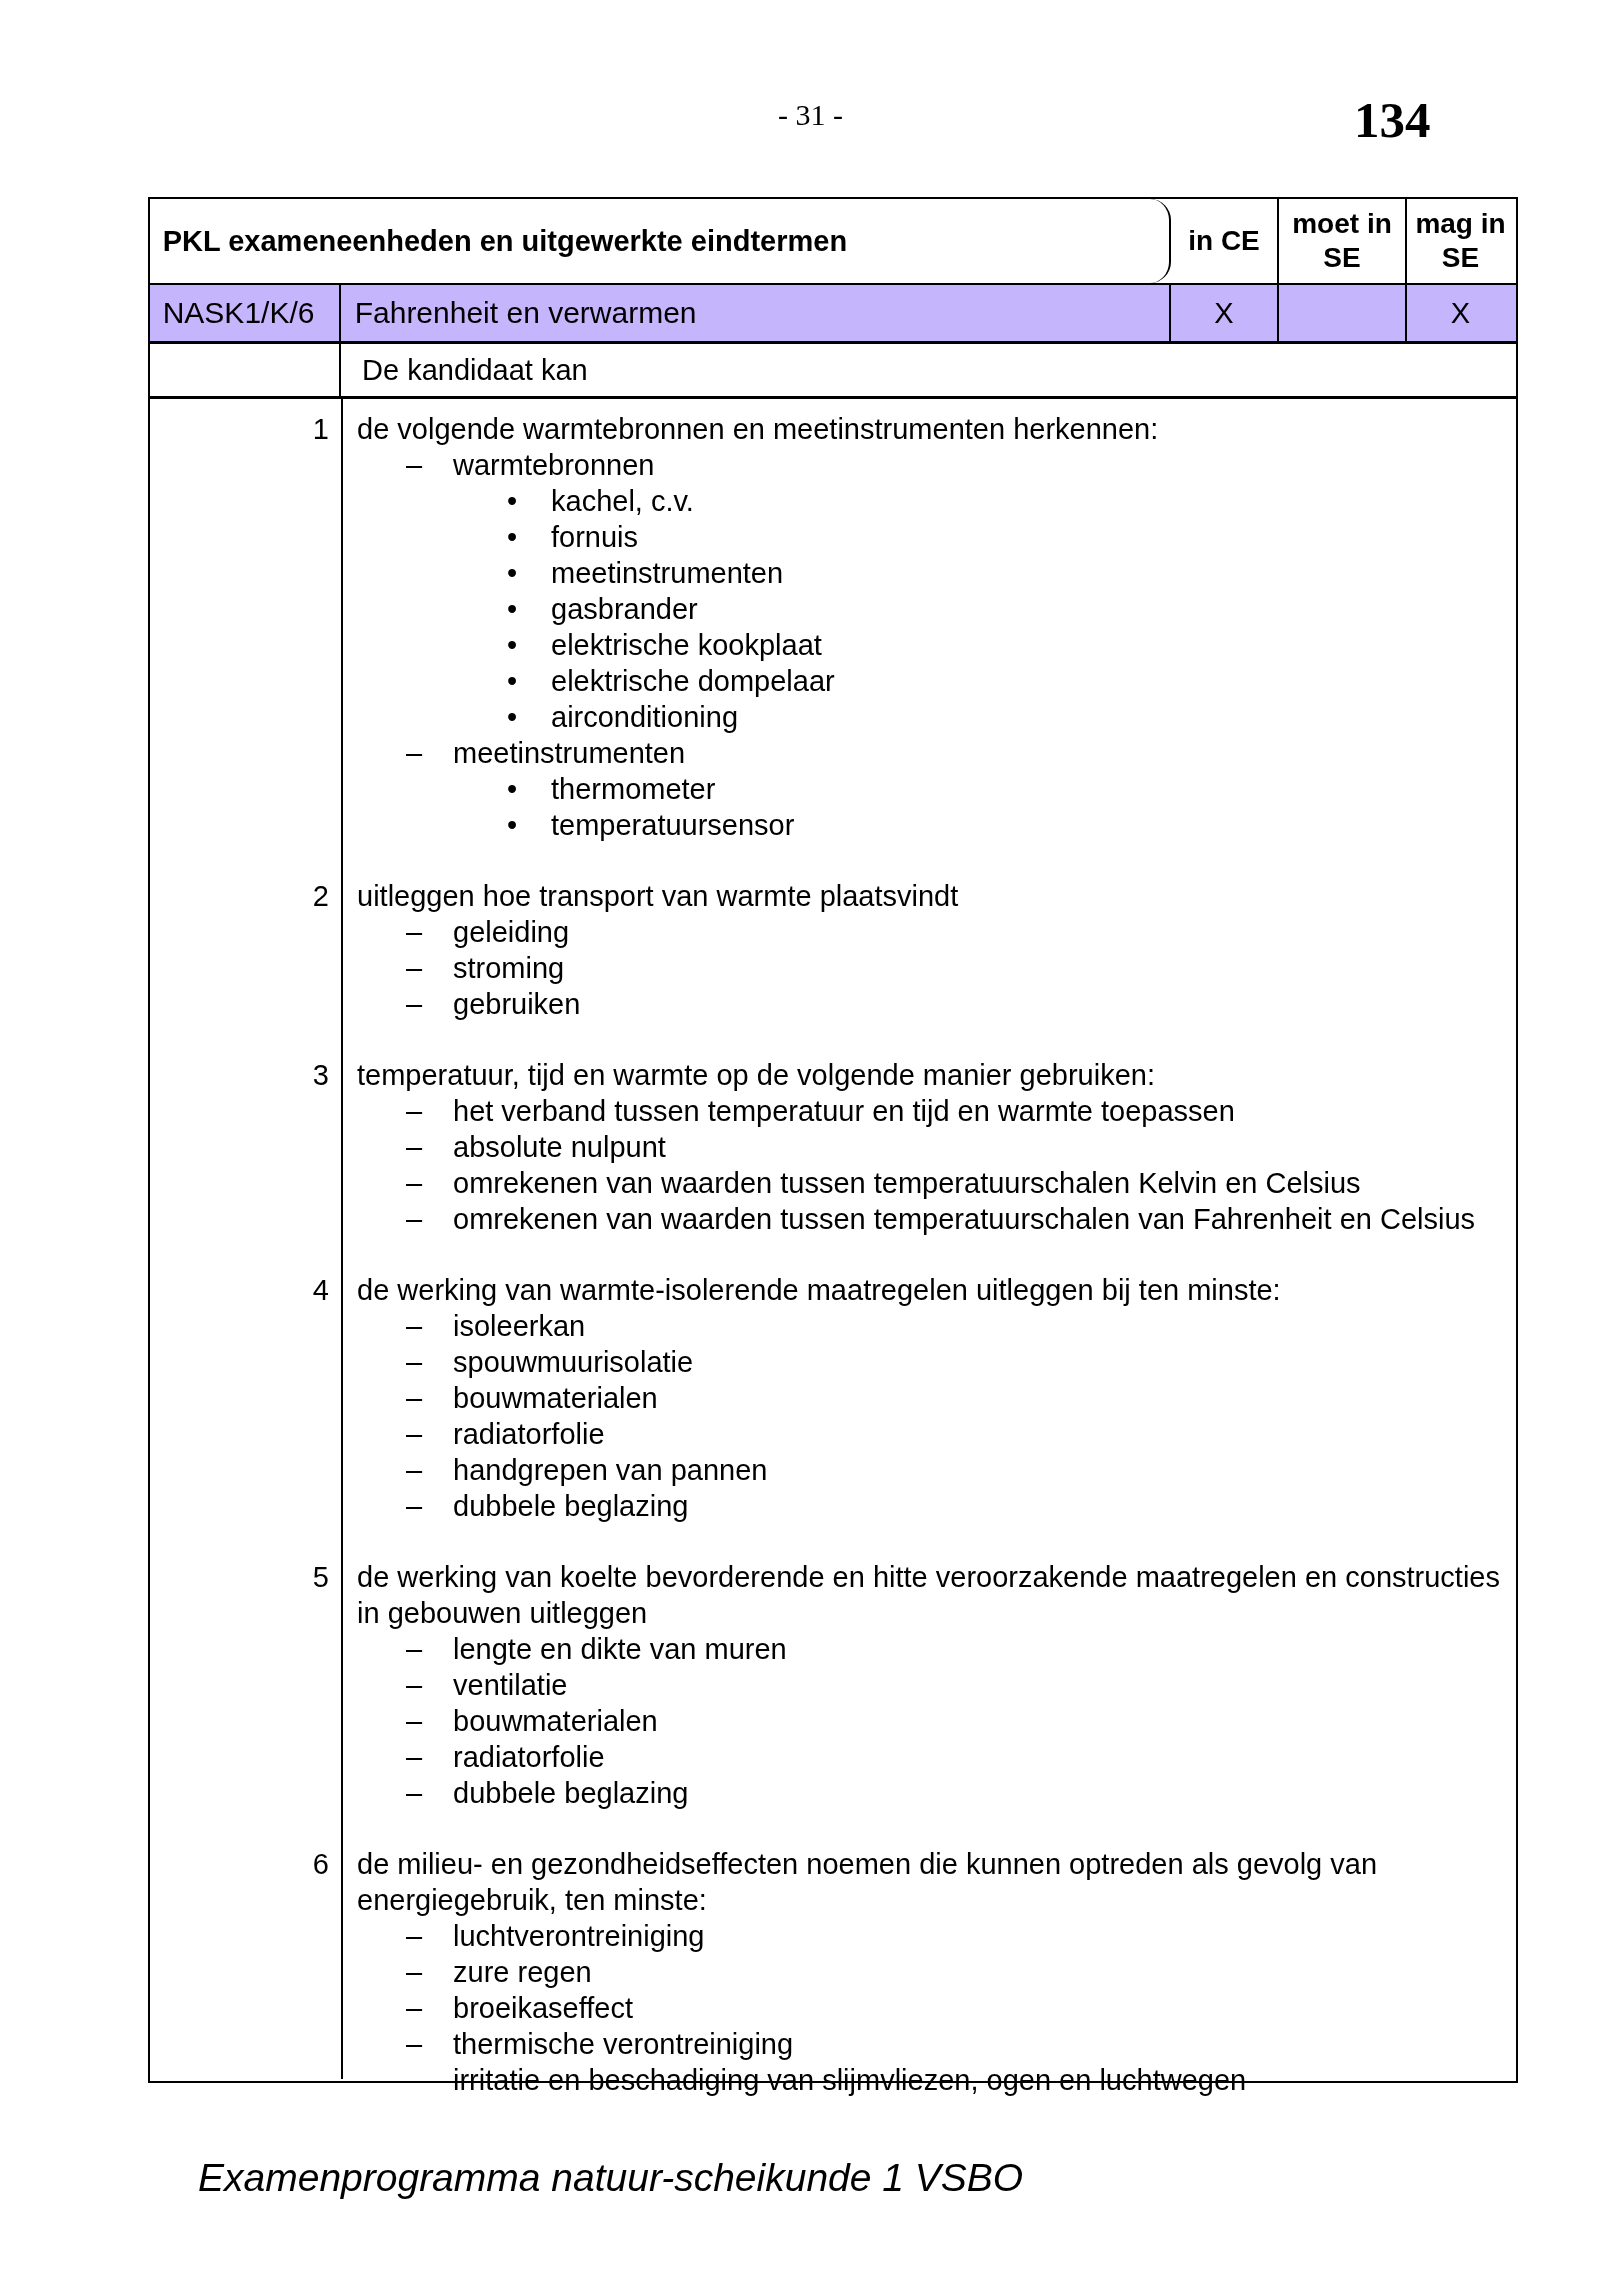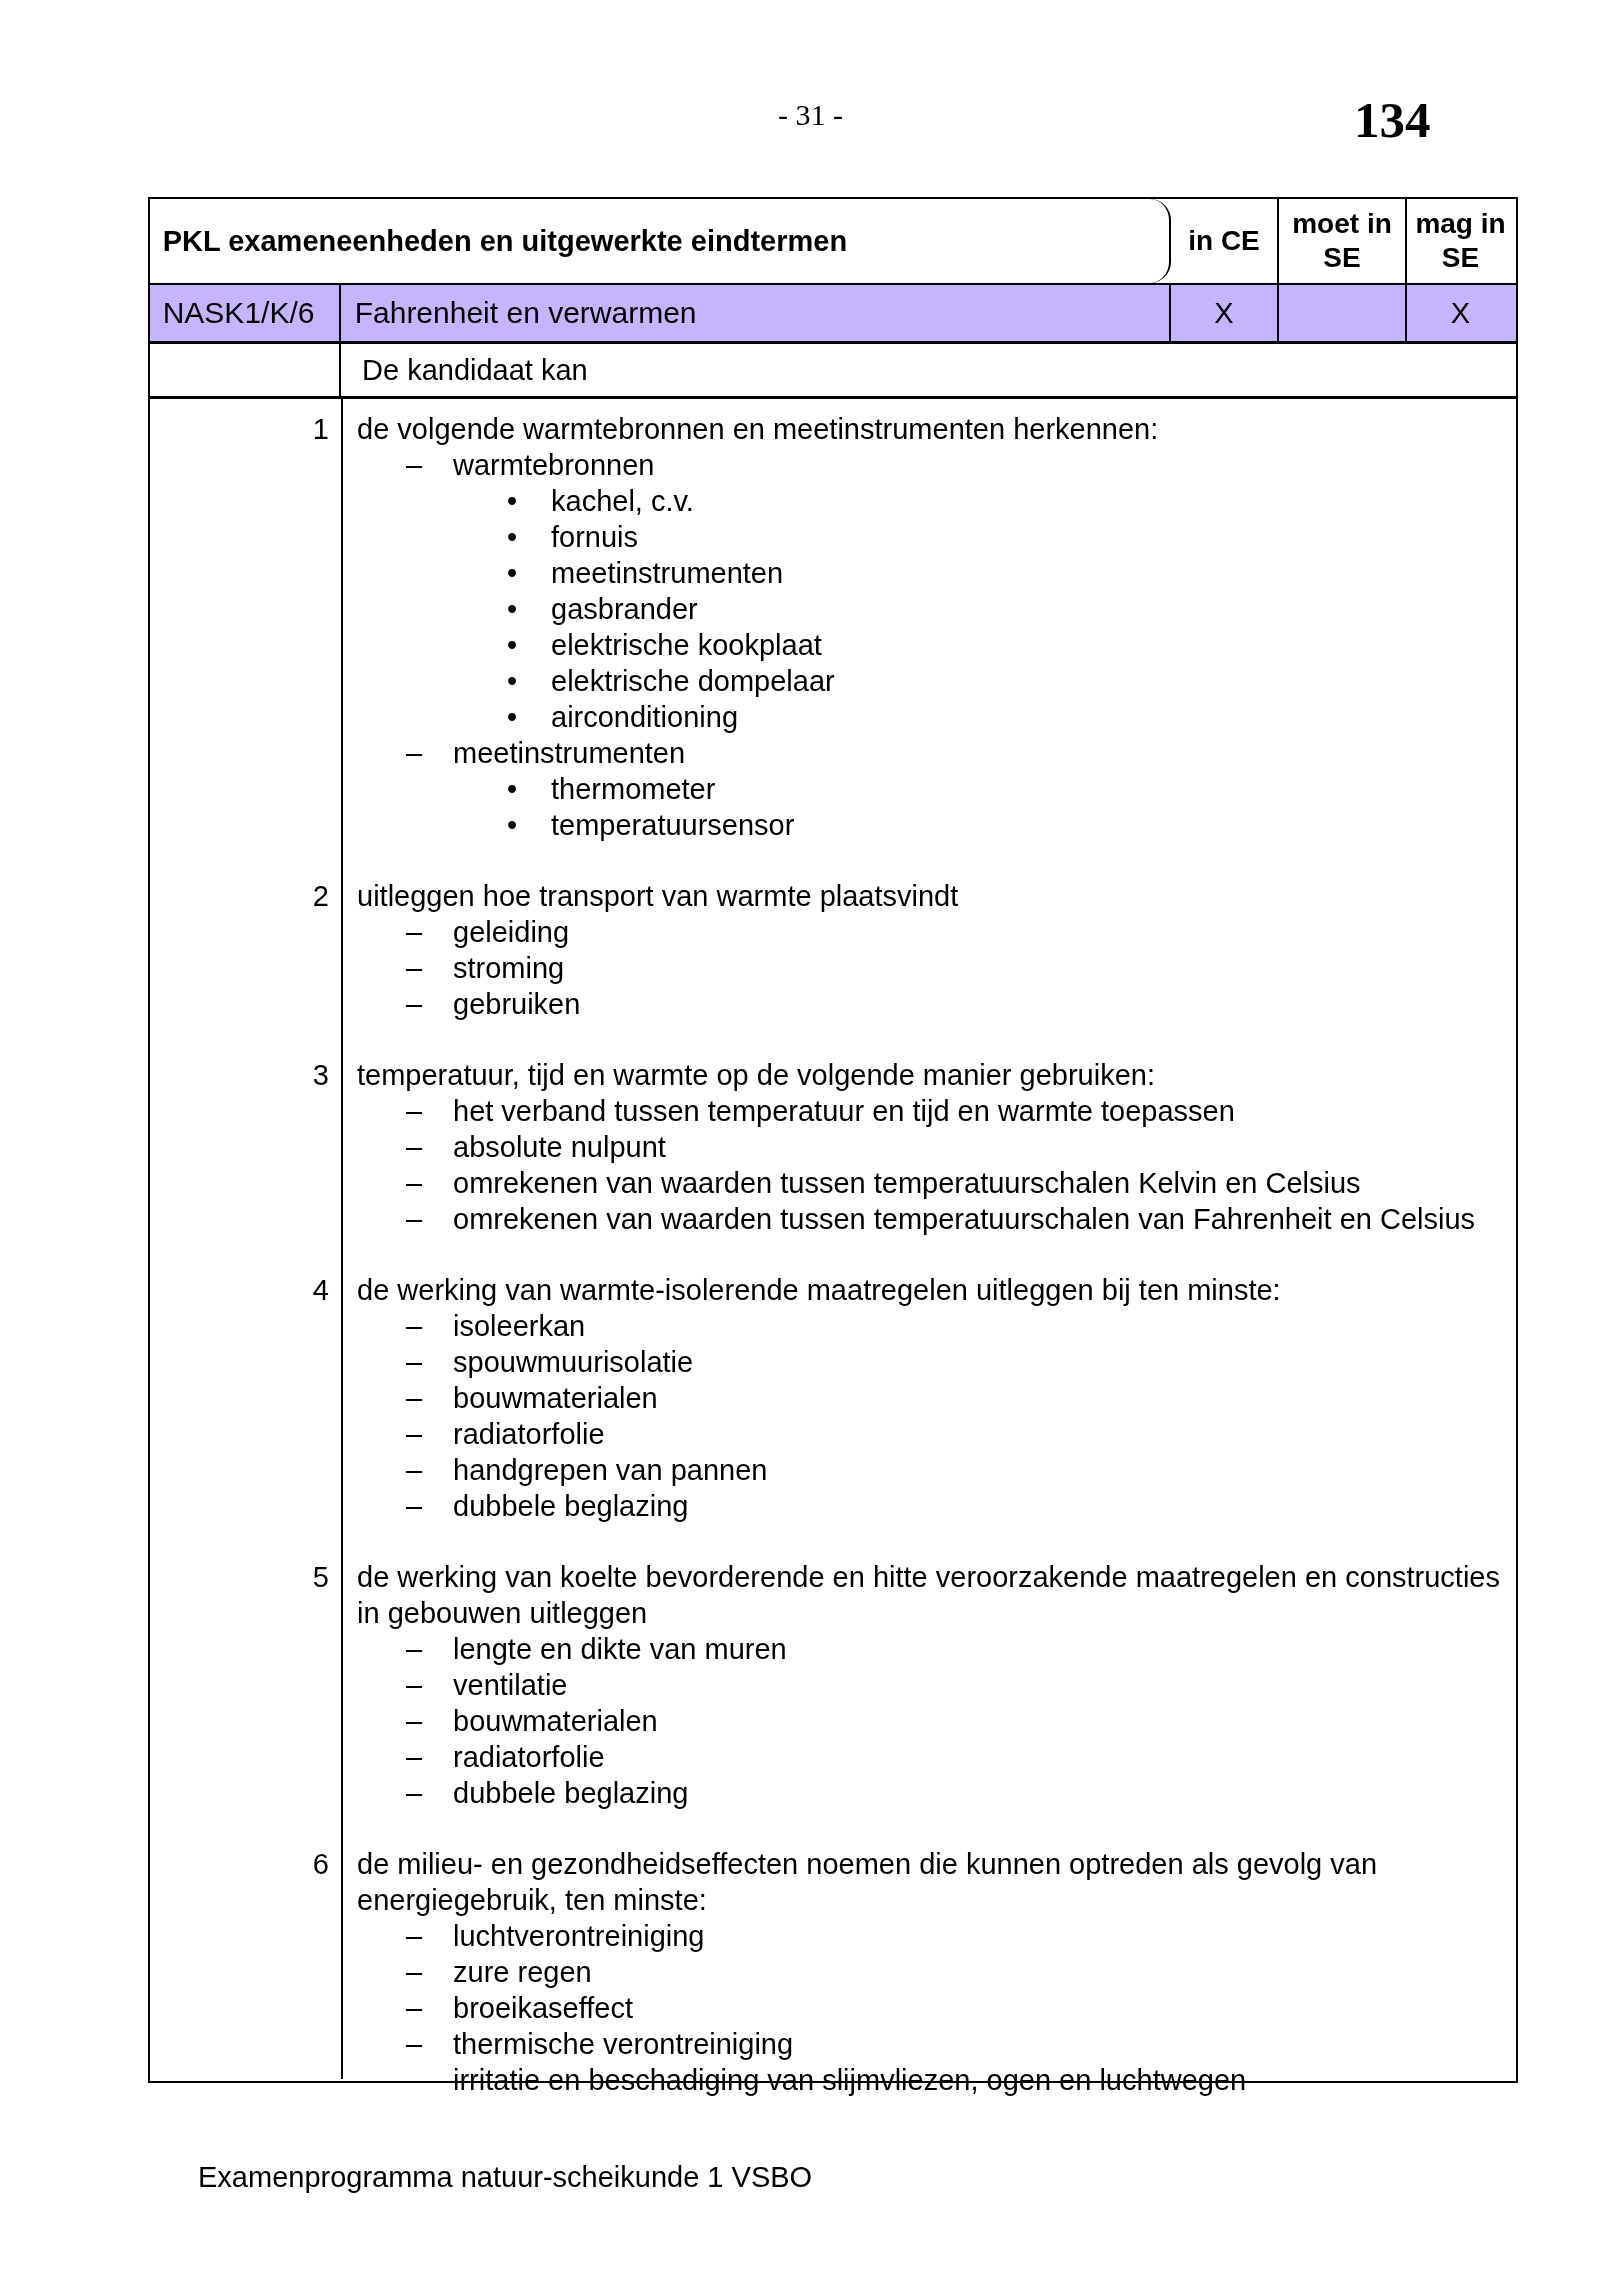--- a/index.html
+++ b/index.html
@@ -55,21 +55,21 @@
   .item-num{position:absolute;left:0;top:0;width:179px;text-align:right;
     font-size:29px;line-height:36px;}
   .sub{position:relative;font-size:29px;line-height:36px;}
   .sub .marker{position:absolute;top:0;}
   .sub.lvl1 .marker{left:256px;}
   .sub.lvl1 .text{display:block;padding-left:303px;padding-right:11.8px;}
   .sub.lvl2 .marker{left:357px;}
   .sub.lvl2 .text{display:block;padding-left:401px;padding-right:11.8px;}
   .footer{
     position:absolute;left:198px;top:2160px;
-    font-size:29px;line-height:35px;
+    font-style:italic;font-size:39px;line-height:35px;
   }
 </style>
 </head>
 <body>
 
 <div class="page-num">- 31 -</div>
 <div class="corner-num">134</div>
 
 <div class="doc-table">
 

